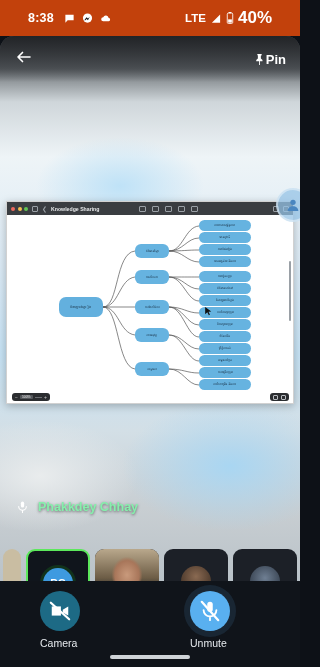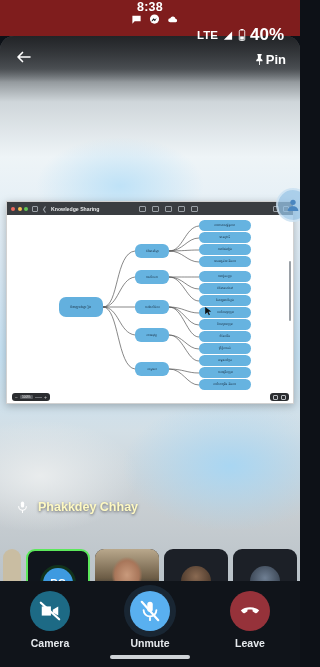--- a/index.html
+++ b/index.html
@@ -7,22 +7,22 @@
   body {
     font-family: "Liberation Sans", sans-serif;
     background:#0d1117;
     color:#fff;
     position:relative;
   }
 
   
   .statusbar{
     position:absolute; top:0; left:0; width:300px; height:36px;
-    background:#7f1d1d; display:flex; align-items:center;
-    padding:0 16px; z-index:40;flex-direction:column;
+    background:#c2410c; display:flex; align-items:center;
+    padding:0 28px; z-index:40;
   }
   .sb-time{ font-size:12.5px; font-weight:700; letter-spacing:.2px; }
   .sb-icons{ display:flex; align-items:center; gap:7px; margin-left:10px; }
   .sb-right{ margin-left:auto; display:flex; align-items:center; gap:4px; }
   .sb-lte{ font-size:11.5px; font-weight:700; }
   .sb-batt{ font-size:17px; font-weight:700; }
 
   
   .screen{
     position:absolute; top:36px; left:0; width:300px; height:631px;
@@ -107,21 +107,21 @@
     position:absolute; right:4px; bottom:4px; display:flex; gap:3px;
     background:#2b2d30; border-radius:3px; padding:1.5px 3px;
   }
   .br-ic{ width:5px; height:5px; border:1px solid #b9bcc0; border-radius:1px; }
 
   
   .speaker{
     position:absolute; left:0; top:455px; width:300px; height:32px;
     display:flex; align-items:center; gap:9px; padding:0 16px; z-index:12;
   }
-  .speaker-name{ font-size:12.5px; font-weight:700; color:#fef9c3;
+  .speaker-name{ font-size:12.5px; font-weight:700; color:#86efac;
     text-shadow:0 1px 3px rgba(0,0,0,.55); }
 
   
   .strip{
     position:absolute; left:0; top:513px; width:300px; height:68px;
     display:flex; align-items:flex-start; gap:5px; padding:0 3px; z-index:14;
   }
   .tile{
     position:relative; width:64px; height:62px; border-radius:9px;
     background:#1c2027; overflow:hidden; flex:0 0 auto;
@@ -150,21 +150,21 @@
     text-shadow:0 1px 2px rgba(0,0,0,.8);
   }
   .tile .lbl.green{ color:#4ee44e; }
 
   
   .controls{
     position:absolute; left:0; bottom:0; width:300px; height:86px;
     background:#10141a; display:flex; align-items:flex-start;
     justify-content:space-around; padding-top:10px; z-index:20;
   }
-  .ctl{ display:flex; flex-direction:column; align-items:center; gap:6px; cursor:pointer; width:70px;font-weight:bold; }
+  .ctl{ display:flex; flex-direction:column; align-items:flex-start; gap:6px; cursor:pointer; width:70px; }
   .ctl .circ{
     width:40px; height:40px; border-radius:50%;
     display:flex; align-items:center; justify-content:center;
   }
   .circ.camera{ background:#1d6a85; }
   .circ.mic{ background:#59b0f0; box-shadow:0 0 0 6px rgba(89,176,240,.12); }
   .circ.leave{ background:#96323a; }
   .ctl .txt{ font-size:10.5px; color:#e6eaee; }
   .homebar{
     position:absolute; left:50%; transform:translateX(-50%); bottom:8px;
@@ -440,25 +440,17 @@
       <span class="circ mic">
         <svg width="22" height="22" viewBox="0 0 24 24">
           <rect x="9" y="2" width="6" height="11" rx="3" fill="#fff"></rect>
           <path d="M5 11a7 7 0 0014 0M12 18v4" fill="none" stroke="#fff" stroke-width="2" stroke-linecap="round"></path>
           <path d="M3 2l18 20" stroke="#fff" stroke-width="2.4" stroke-linecap="round"></path>
         </svg>
       </span>
       <span class="txt">Unmute</span>
     </div>
 
-    <div class="ctl">
-      <span class="circ leave">
-        <svg width="22" height="22" viewBox="0 0 24 24">
-          <path fill="#fff" d="M12 8c-4 0-7.6 1.3-10 3.4l2.2 2.6c.7.8 1.6.5 2.3.1l2-1.2c.5-.3.7-.7.7-1.3v-1c1.8-.4 3.8-.4 5.6 0v1c0 .6.2 1 .7 1.3l2 1.2c.7.4 1.6.7 2.3-.1L22 11.4C19.6 9.3 16 8 12 8z"></path>
-        </svg>
-      </span>
-      <span class="txt">Leave</span>
-    </div>
 
     <div class="homebar"></div>
   </div>
 
 </div>
 
 </body></html>

